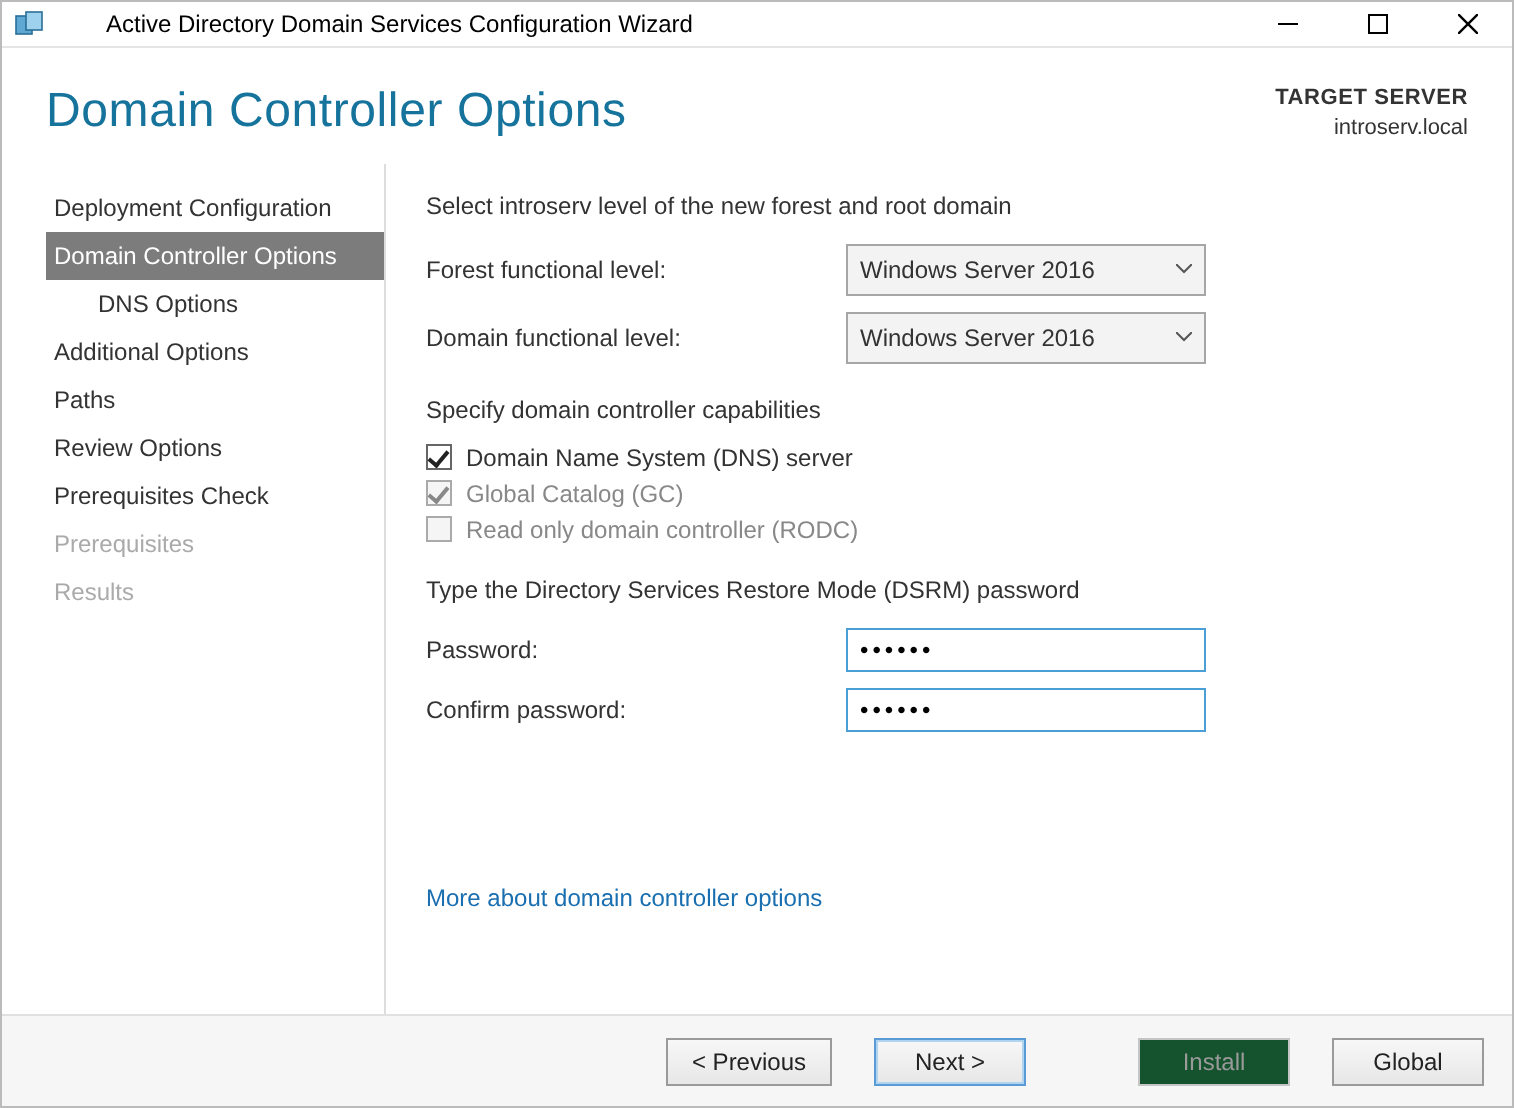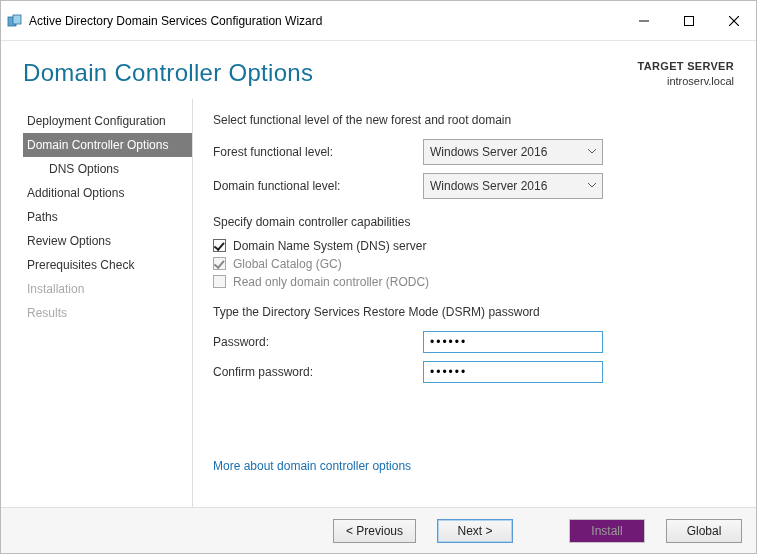--- a/index.html
+++ b/index.html
@@ -1,18 +1,18 @@
 <!DOCTYPE html>
 <html><head>
 <meta charset="utf-8">
 <style>
   * { box-sizing: border-box; }
   html, body { margin:0; padding:0; font-family: "Segoe UI", Arial, sans-serif; font-size:12px; background:#fff; color:#333; }
   .window { width:757px; height:554px; border:1px solid #bbb; display:flex; flex-direction:column; position:relative; background:#fff;}
-  .titlebar { height:40px; display:flex; align-items:center; padding:0 0 0 6px; border-bottom:1px solid #e5e5e5;}
+  .titlebar { height:23px; display:flex; align-items:center; padding:0 0 0 6px; border-bottom:1px solid #e5e5e5;gap:24px;}
   .titlebar .icon-app { width:16px; height:16px; margin-right:6px; display:flex; align-items:center; justify-content:center;}
   .titlebar .title { flex:1; font-size:12px; color:#000;}
   .winbtns { display:flex; height:100%;}
   .winbtn { width:45px; display:flex; align-items:center; justify-content:center; cursor:default;}
   .header-area { padding:18px 22px 10px 22px; display:flex; align-items:flex-start;}
   .page-title { font-size:24px; color:#15739c; font-weight:300; flex:1; letter-spacing:0.3px;}
   .target { text-align:right; font-size:11px; color:#333; line-height:1.35;}
   .target .t1 { font-weight:600; letter-spacing:0.3px;}
   .body { flex:1; display:flex; padding: 0 0 0 22px; overflow:hidden;}
   .nav { width:170px; border-right:1px solid #ddd; padding-top:10px;}
@@ -29,21 +29,21 @@
   .chk { display:flex; align-items:center; margin-bottom:4px;}
   .chk .box { width:13px; height:13px; border:1px solid #666; margin-right:7px; display:flex; align-items:center; justify-content:center; background:#fff;}
   .chk .box.checked::after { content:""; width:8px; height:4px; border-left:2px solid #222; border-bottom:2px solid #222; transform:rotate(-50deg) translate(0px,-1px);}
   .chk.disabled { color:#888;align-items:center;}
   .chk.disabled .box { border-color:#aaa; background:#f5f5f5;}
   .chk.disabled .box.checked::after { border-color:#888;}
   .pw { width:180px; height:22px; border:1px solid #4aa0d4; padding:3px 6px; font-size:12px; letter-spacing:2px; font-family:inherit;}
   .link { color:#1a6fb0; cursor:pointer; margin-top:60px; display:inline-block;}
   .footer { height:46px; border-top:1px solid #e0e0e0; background:#f6f6f6; display:flex; align-items:center; justify-content:flex-end; padding:0 14px; gap:21px;}
   .btn { min-width:76px; height:24px; border:1px solid #9a9a9a; background:linear-gradient(#f7f7f7,#e7e7e7); font-size:12px; display:flex; align-items:center; justify-content:center; padding:0 12px; color:#222;}
-  .btn.disabled { color:#9a9a9a; border-color:#c5c5c5; background:#701a75;}
+  .btn.disabled { color:#9a9a9a; border-color:#c5c5c5; background:#14532d;}
   .btn.primary { border:1px solid #5b9bd5; box-shadow:0 0 0 1px #aed4f0 inset;}
   svg { display:block; }
 </style>
 </head>
 <body>
 
 <div class="window">
 
   <div class="titlebar">
     <span class="icon-app">
@@ -84,28 +84,28 @@
   <div class="body">
 
     <div class="nav">
       <div class="nav-item">Deployment Configuration</div>
       <div class="nav-item active">Domain Controller Options</div>
       <div class="nav-item sub">DNS Options</div>
       <div class="nav-item">Additional Options</div>
       <div class="nav-item">Paths</div>
       <div class="nav-item">Review Options</div>
       <div class="nav-item">Prerequisites Check</div>
-      <div class="nav-item disabled">Installation</div>
+      <div class="nav-item disabled">Prerequisites</div>
       <div class="nav-item disabled">Results</div>
     </div>
 
     <div class="content">
 
       <div class="sect">
-        <div style="margin-bottom:12px;">Select functional level of the new forest and root domain</div>
+        <div style="margin-bottom:12px;">Select introserv level of the new forest and root domain</div>
         <div class="row">
           <div class="lbl">Forest functional level:</div>
           <div class="select">
             <span>Windows Server 2016</span>
             <span class="chev">
               <svg width="8" height="5">
                   <path d="M0 0 L4 4 L8 0" fill="none" stroke="#555" stroke-width="1"></path>
                 </svg>
             </span>
           </div>

